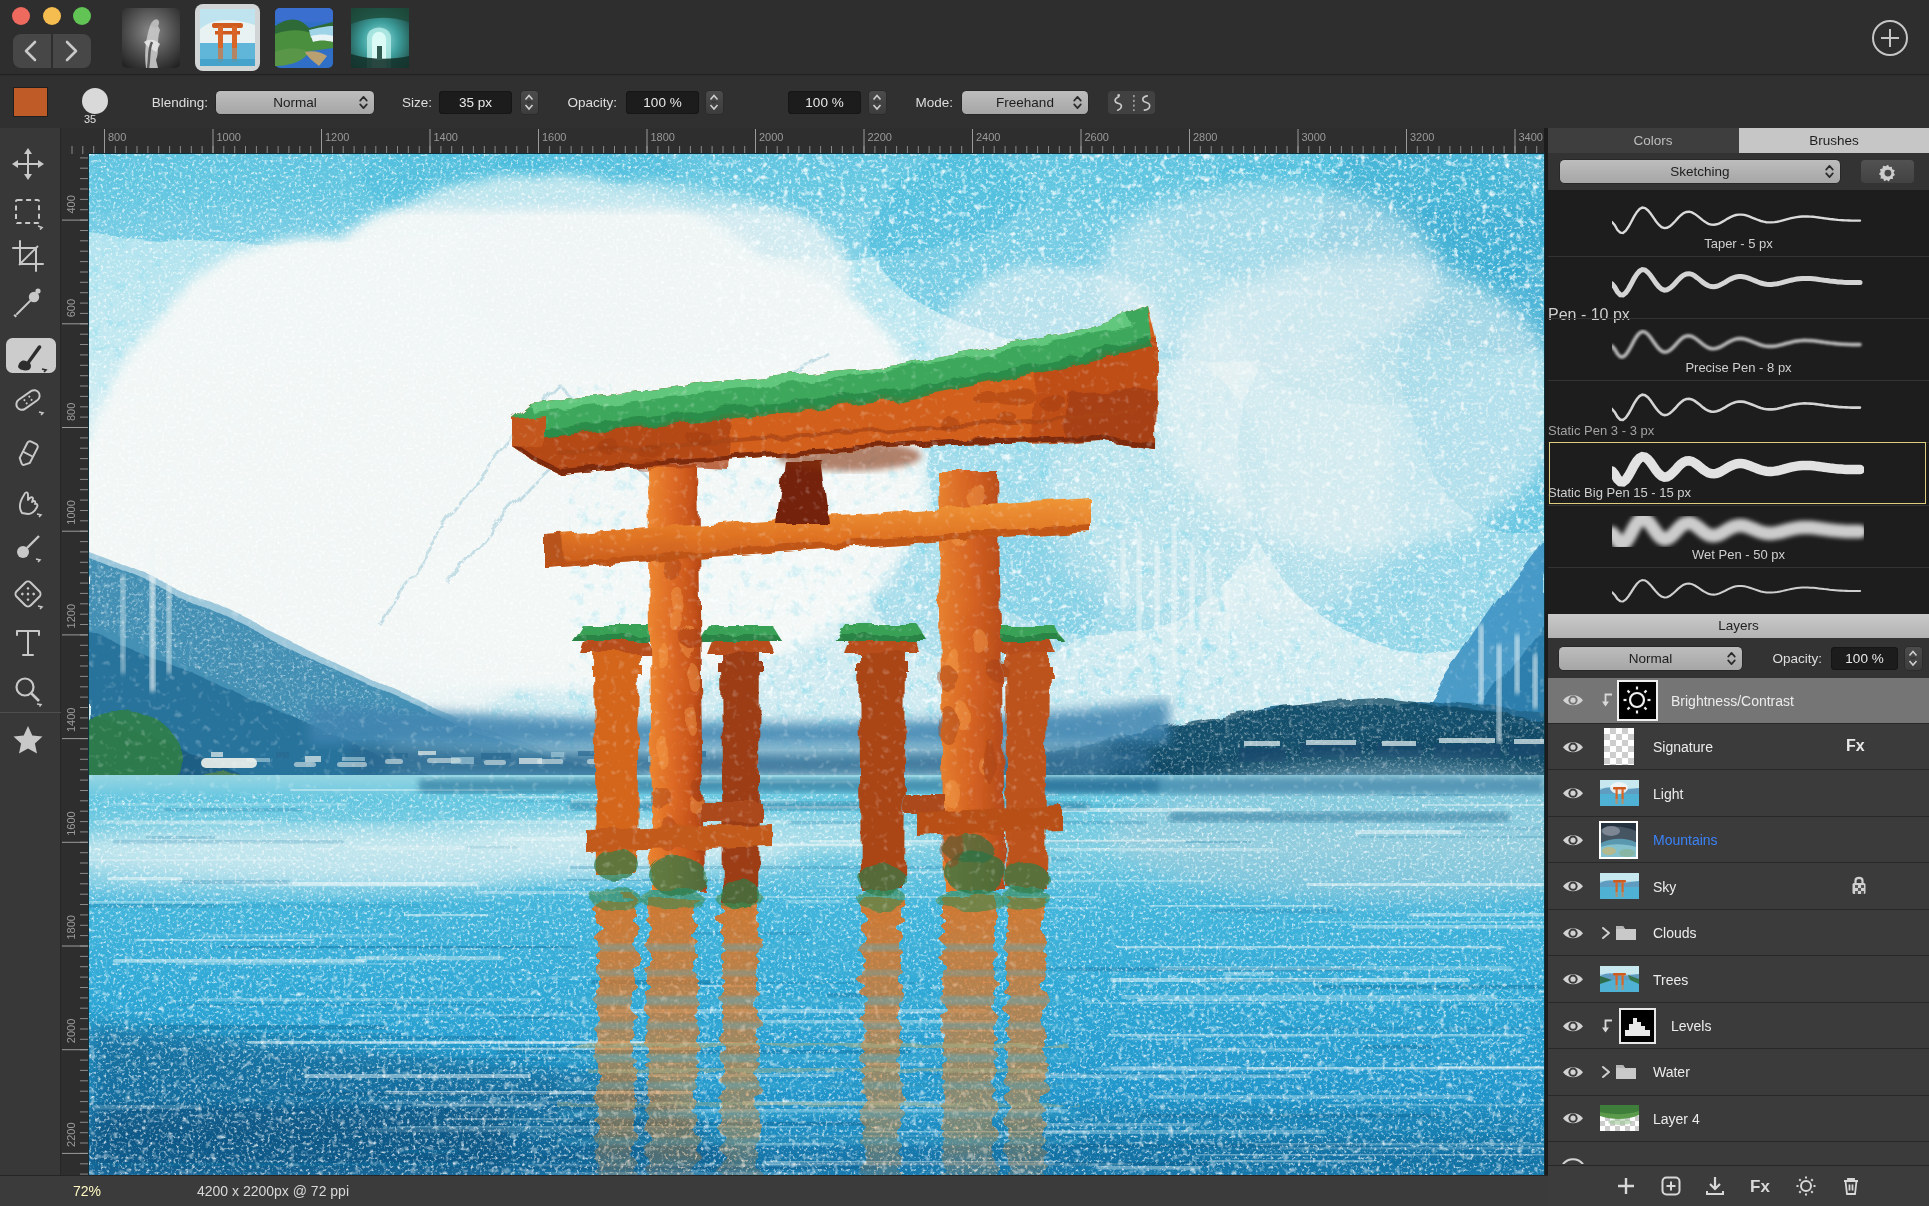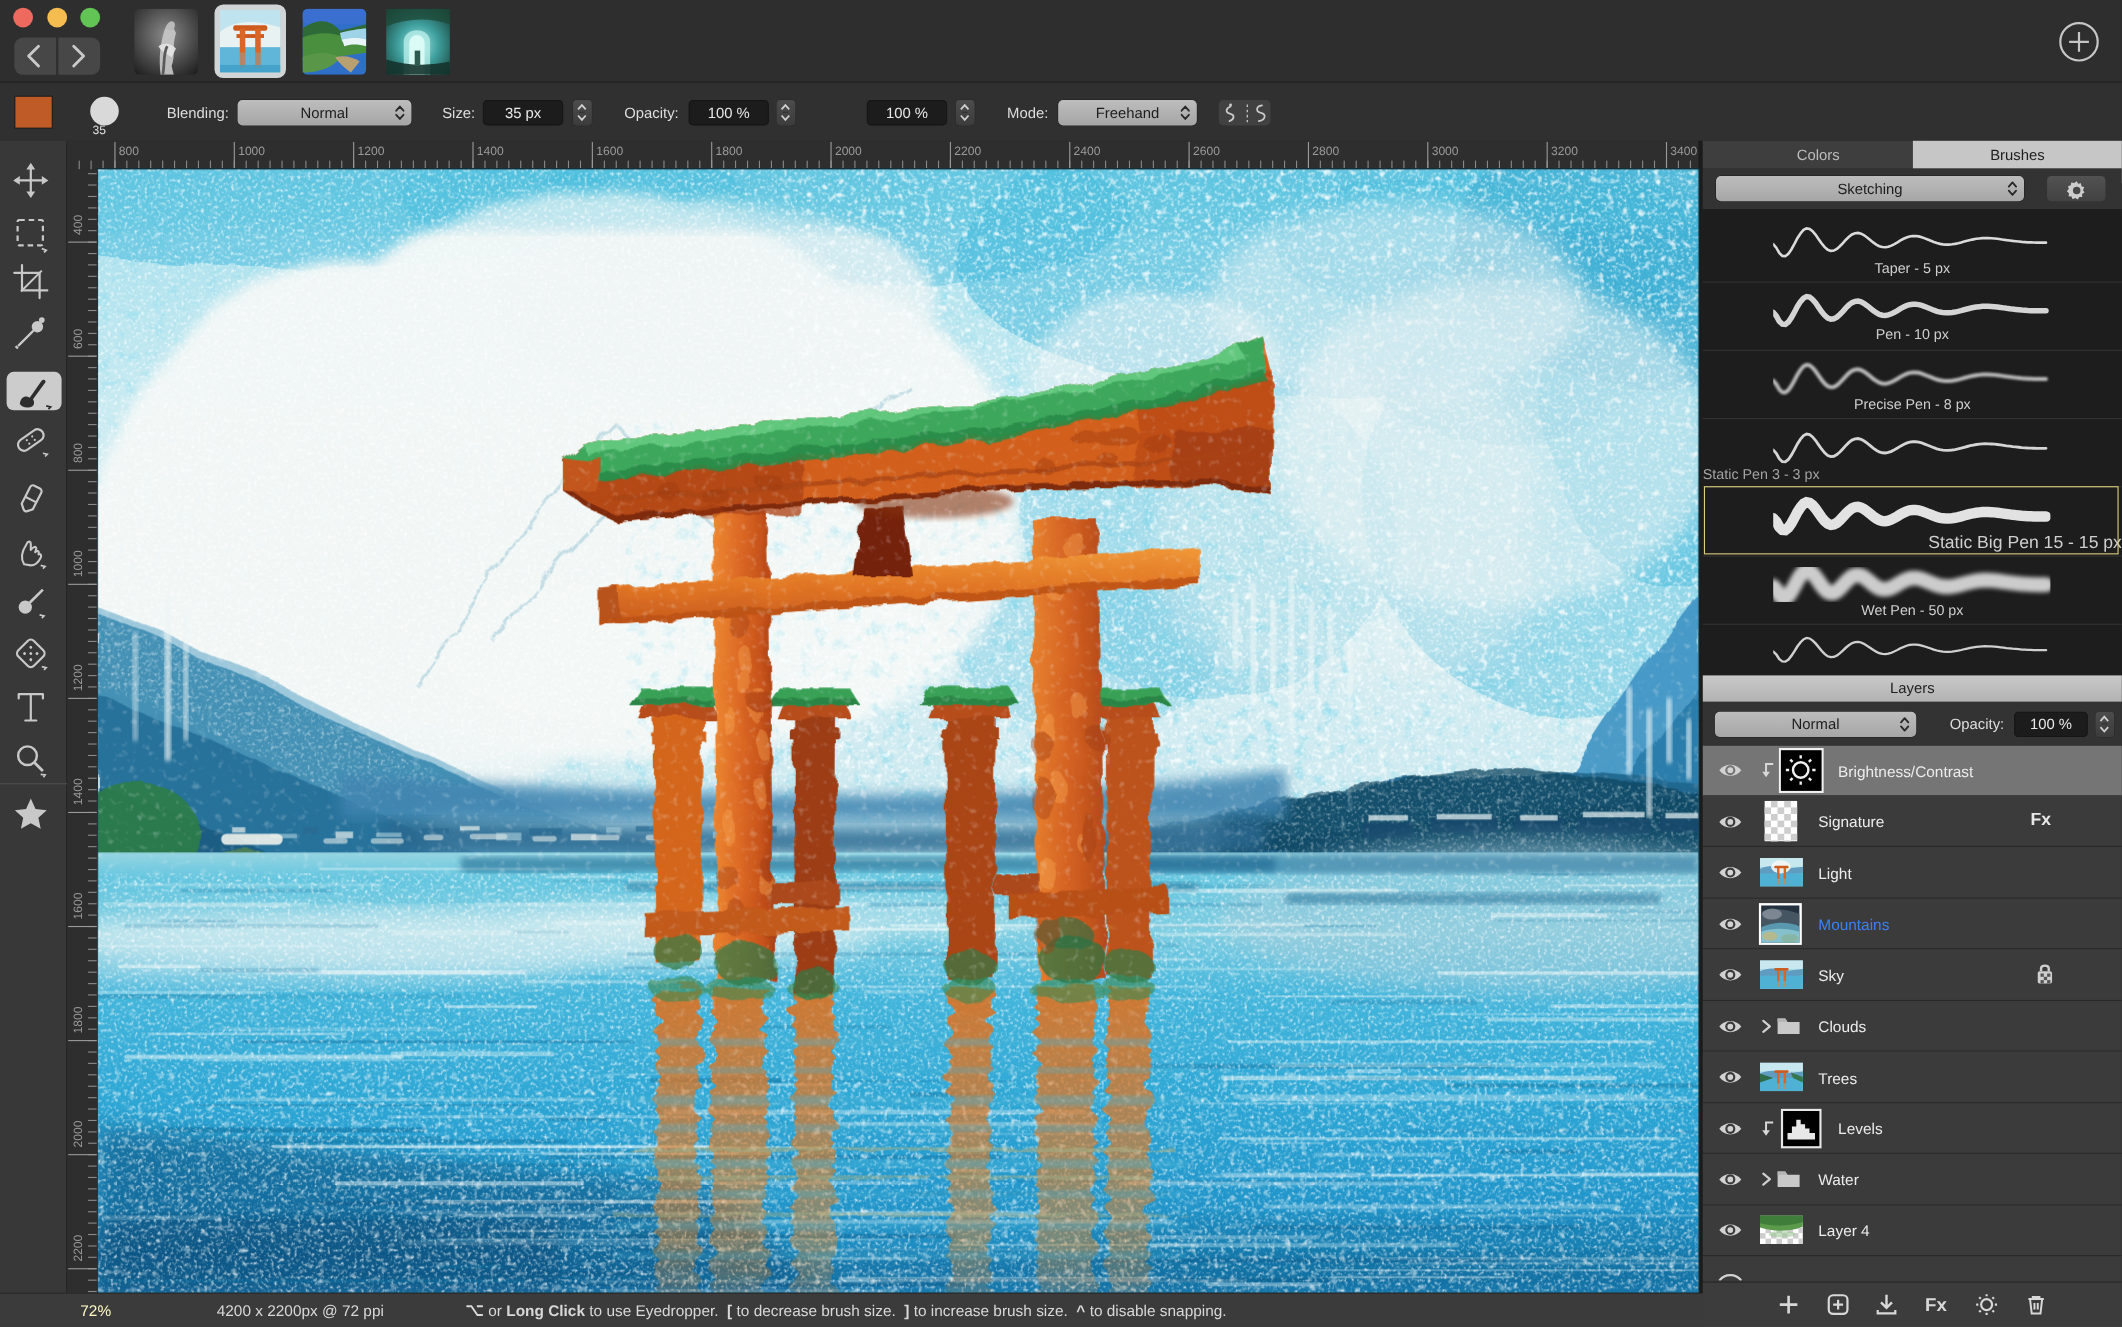--- a/index.html
+++ b/index.html
@@ -998,36 +998,36 @@
         </filter>
 </defs>
     </svg>
 <svg class="abs" style="left:1612px;top:197px" width="252" height="44">
       <use href="#wav" stroke="#dadada" stroke-width="2.4" fill="none" stroke-linecap="round"></use>
     </svg>
 <div class="abs" style="left:1548px;top:236px;width:381px;text-align:center;color:#cfcfcf;font-size:13px">Taper - 5 px</div>
 <svg class="abs" style="left:1612px;top:259px" width="252" height="44">
       <use href="#wav" stroke="#d4d4d4" stroke-width="5.0" fill="none" stroke-linecap="round"></use>
     </svg>
-<div class="abs" style="left:1548px;top:296px;width:381px;text-align:center;color:#cfcfcf;font-size:13px">Pen - 10 px</div>
+<div class="abs" style="left:1548px;top:306px;width:381px;text-align:left;color:#cfcfcf;font-size:16px">Pen - 10 px</div>
 <div class="abs" style="left:1548px;top:256px;width:381px;height:1px;background:#333"></div>
 <svg class="abs" style="left:1612px;top:321px" width="252" height="44">
       <use href="#wav" stroke="#b9b9b9" stroke-width="3.6" fill="none" stroke-linecap="round" filter="url(#bb1)"></use>
     </svg>
 <div class="abs" style="left:1548px;top:360px;width:381px;text-align:center;color:#cfcfcf;font-size:13px">Precise Pen - 8 px</div>
 <div class="abs" style="left:1548px;top:318px;width:381px;height:1px;background:#333"></div>
 <svg class="abs" style="left:1612px;top:384px" width="252" height="44">
       <use href="#wav" stroke="#d4d4d4" stroke-width="2.6" fill="none" stroke-linecap="round"></use>
     </svg>
 <div class="abs" style="left:1548px;top:423px;width:381px;text-align:left;color:#a3a3a3;font-size:13px">Static Pen 3 - 3 px</div>
 <div class="abs" style="left:1548px;top:380px;width:381px;height:1px;background:#333"></div>
 <svg class="abs" style="left:1612px;top:446px" width="252" height="44">
       <use href="#wav" stroke="#e2e2e2" stroke-width="9.5" fill="none" stroke-linecap="round"></use>
     </svg>
-<div class="abs" style="left:1548px;top:485px;width:381px;text-align:right;color:#cfcfcf;font-size:16px">Static Big Pen 15 - 15 px</div>
+<div class="abs" style="left:1548px;top:485px;width:381px;text-align:left;color:#cfcfcf;font-size:13px">Static Big Pen 15 - 15 px</div>
 <div class="abs" style="left:1548px;top:442px;width:381px;height:1px;background:#333"></div>
 <svg class="abs" style="left:1612px;top:508px" width="252" height="44">
       <use href="#wav" stroke="#cccccc" stroke-width="13.5" fill="none" stroke-linecap="round" filter="url(#bb2)"></use>
     </svg>
 <div class="abs" style="left:1548px;top:547px;width:381px;text-align:center;color:#cfcfcf;font-size:13px">Wet Pen - 50 px</div>
 <div class="abs" style="left:1548px;top:505px;width:381px;height:1px;background:#333"></div>
 <div class="abs" style="left:1548px;top:567px;width:381px;height:1px;background:#333"></div>
 <svg class="abs" style="left:1612px;top:573px" width="252" height="38">
       <use href="#wav" stroke="#cfcfcf" stroke-width="2.4" fill="none" stroke-linecap="round" transform="translate(0,-2) scale(1,0.85)"></use>
     </svg>
@@ -1283,15 +1283,12 @@
       <line x1="5.7" y1="5.7" x2="4.3" y2="4.3" stroke="#d8d8d8" stroke-width="2"></line>
       <line x1="11.0" y1="3.5" x2="11.0" y2="1.5" stroke="#d8d8d8" stroke-width="2"></line>
       <line x1="16.3" y1="5.7" x2="17.7" y2="4.3" stroke="#d8d8d8" stroke-width="2"></line>
     </svg>
 <svg class="abs" style="left:1840px;top:1175px" width="22" height="22" viewBox="0 0 22 22">
       <path d="M4,6 H18 M8,6 V4 H14 V6 M5.5,6 L7,19 H15 L16.5,6 M9.5,9.5 V15.5 M12.5,9.5 V15.5" stroke="#d8d8d8" stroke-width="1.8" fill="none"></path>
     </svg>
 <div class="abs" style="left:0;top:1175px;width:1548px;height:31px;background:#3b3b3b;border-top:1px solid #252525"></div>
 <div class="abs" style="left:73px;top:1183px;color:#fef9c3;font-size:14px">72%</div>
 <div class="abs" style="left:197px;top:1183px;color:#d8d8d8;font-size:14px">4200 x 2200px @ 72 ppi</div>
-<div class="abs" style="left:423px;top:1183px;color:#d8d8d8;font-size:14px"><svg width="17" height="13" viewBox="0 0 17 13" style="vertical-align:-2px">
-        <path d="M1,2.5 H5.5 L11,10.5 H16 M10.5,2.5 H16" stroke="#d8d8d8" stroke-width="1.7" fill="none"></path>
-      </svg> or <b>Long Click</b> to use Eyedropper.&nbsp; <b>[</b> to decrease brush size.&nbsp; <b>]</b> to increase brush size.&nbsp; <b>^</b> to disable snapping.</div>
 </div>
 </body></html>

